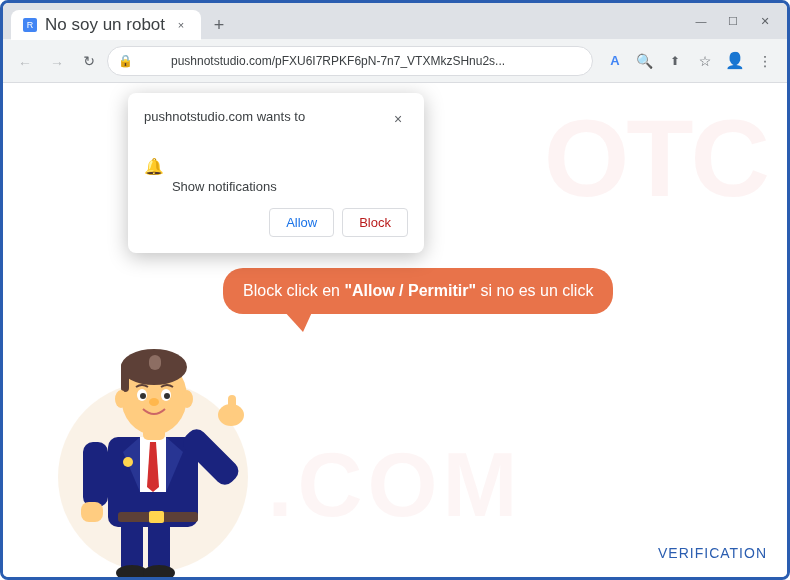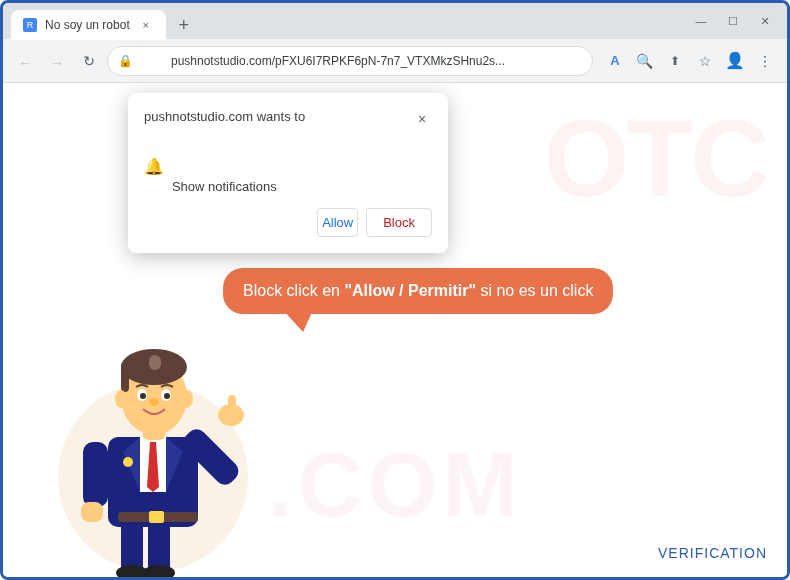--- a/index.html
+++ b/index.html
@@ -58,21 +58,21 @@
       height: 14px;
       background: #4285f4;
       border-radius: 2px;
       display: flex;
       align-items: center;
       justify-content: center;
       font-size: 8px;
       color: white;
     }
     .tab-title {
-      font-size: 12px;
+      font-size: 17px;
       color: #3c4043;
       white-space: nowrap;
       overflow: hidden;
       text-overflow: ellipsis;
       max-width: 120px;
     }
     .tab-close {
       width: 16px;
       height: 16px;
       border-radius: 50%;
@@ -182,21 +182,21 @@
       background: #fff;
       position: relative;
       overflow: hidden;
     }
 
     
     .notif-popup {
       position: absolute;
       top: 10px;
       left: 125px;
-      width: 320px;
+      width: 296px;
       background: #fff;
       border-radius: 8px;
       box-shadow: 0 4px 20px rgba(0,0,0,0.25);
       padding: 16px;
       z-index: 100;
     }
     .popup-header {
       display: flex;
       justify-content: space-between;
       align-items: flex-start;
@@ -232,21 +232,21 @@
       font-size: 13px;
       color: #3c4043;
       margin-top: 40px;
     }
     .popup-buttons {
       display: flex;
       justify-content: flex-end;
       gap: 8px;
     }
     .btn-allow {
-      padding: 6px 4px;
+      padding: 6px 16px;
       border: 1px solid #dadce0;
       border-radius: 4px;
       background: #fff;
       font-size: 13px;
       color: #1a73e8;
       cursor: pointer;
       font-weight: 500;
     }
     .btn-block {
       padding: 6px 16px;

